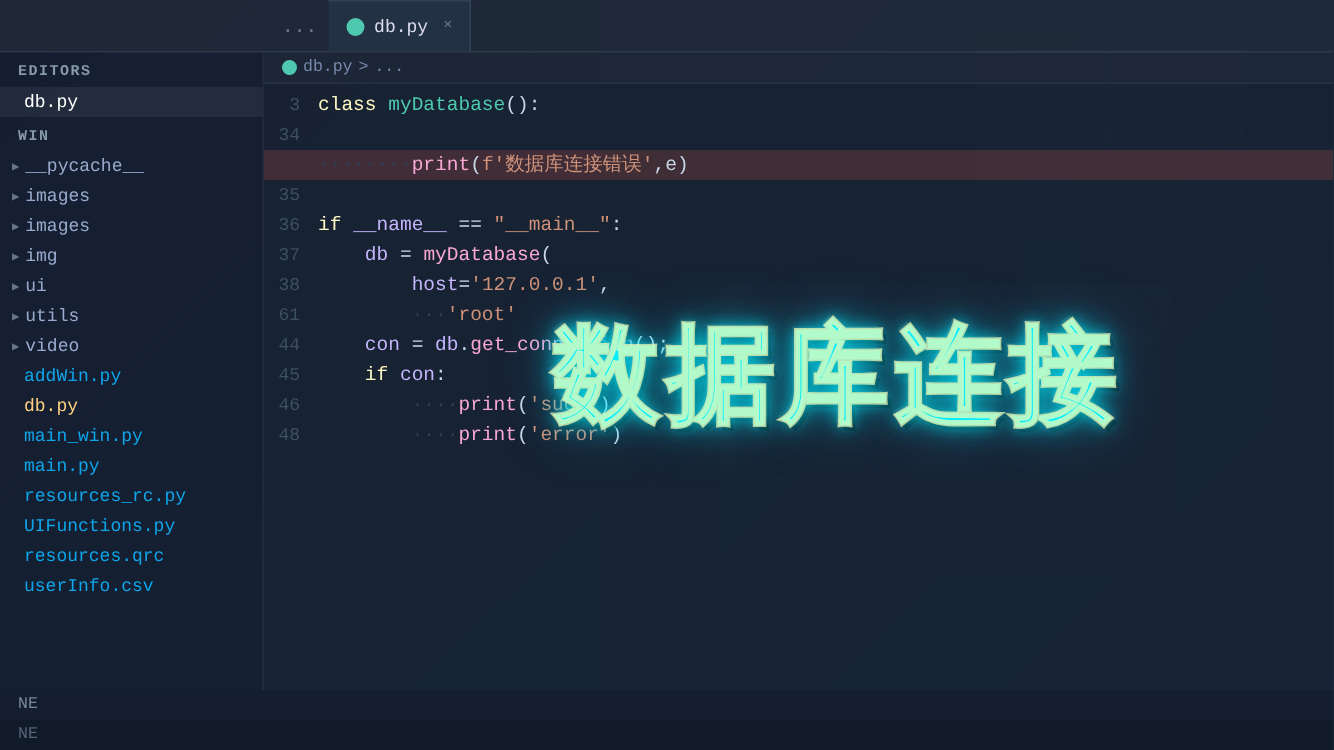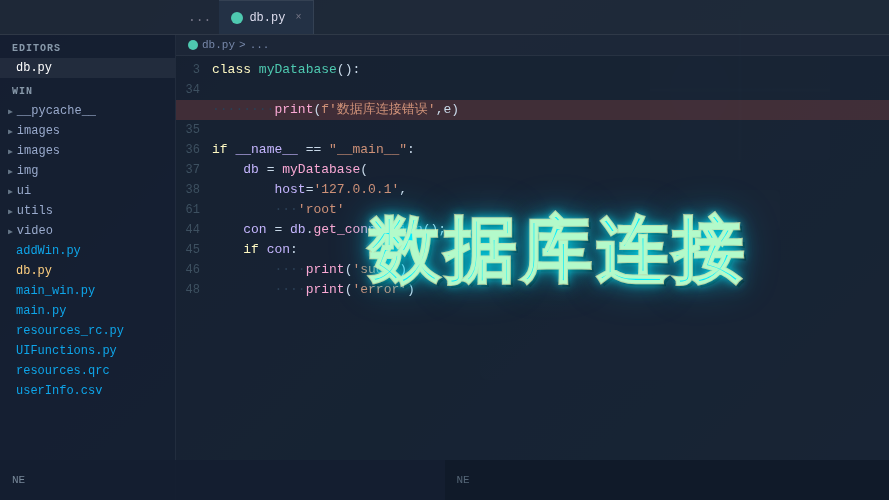--- a/index.html
+++ b/index.html
@@ -235,21 +235,21 @@
     }
 
     
     .status-bar-bottom {
       position: absolute;
       bottom: 0;
       left: 0;
       right: 0;
       height: 40px;
       display: flex;
-      flex-direction: row;
+      flex-direction: column;
       z-index: 3;
     }
 
     .status-line {
       flex: 1;
       display: flex;
       align-items: center;
       padding: 0 12px;
       font-size: 11px;
     }

